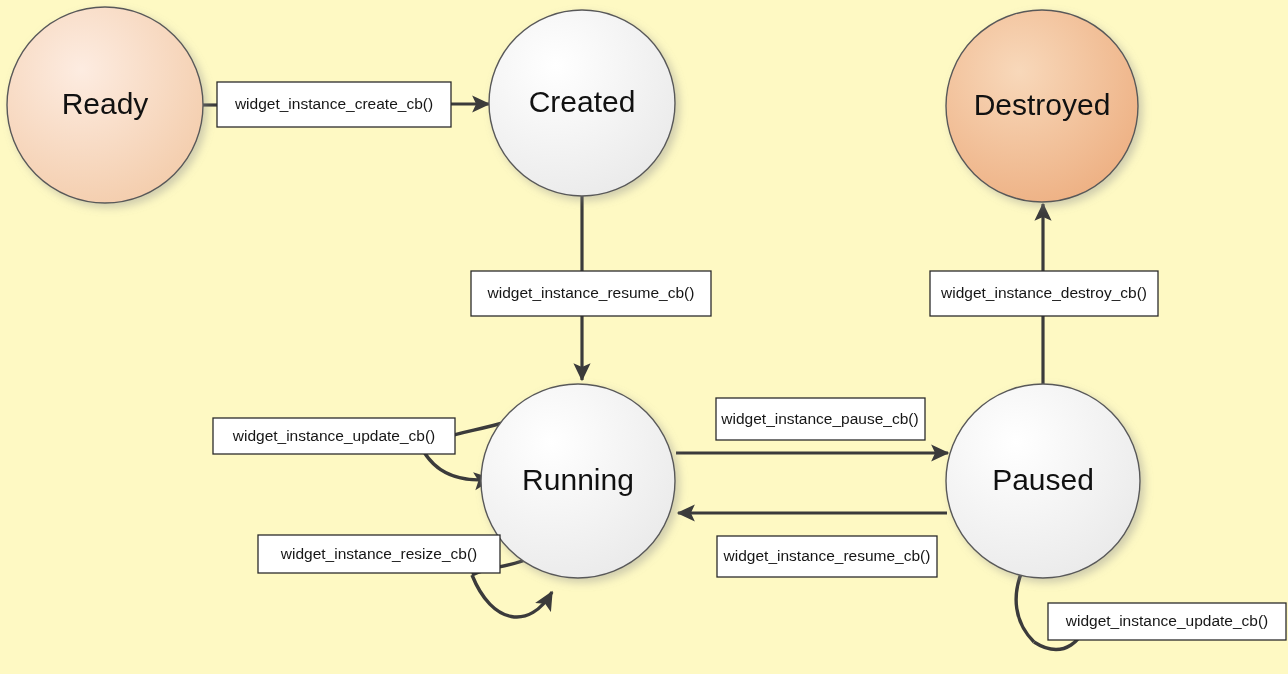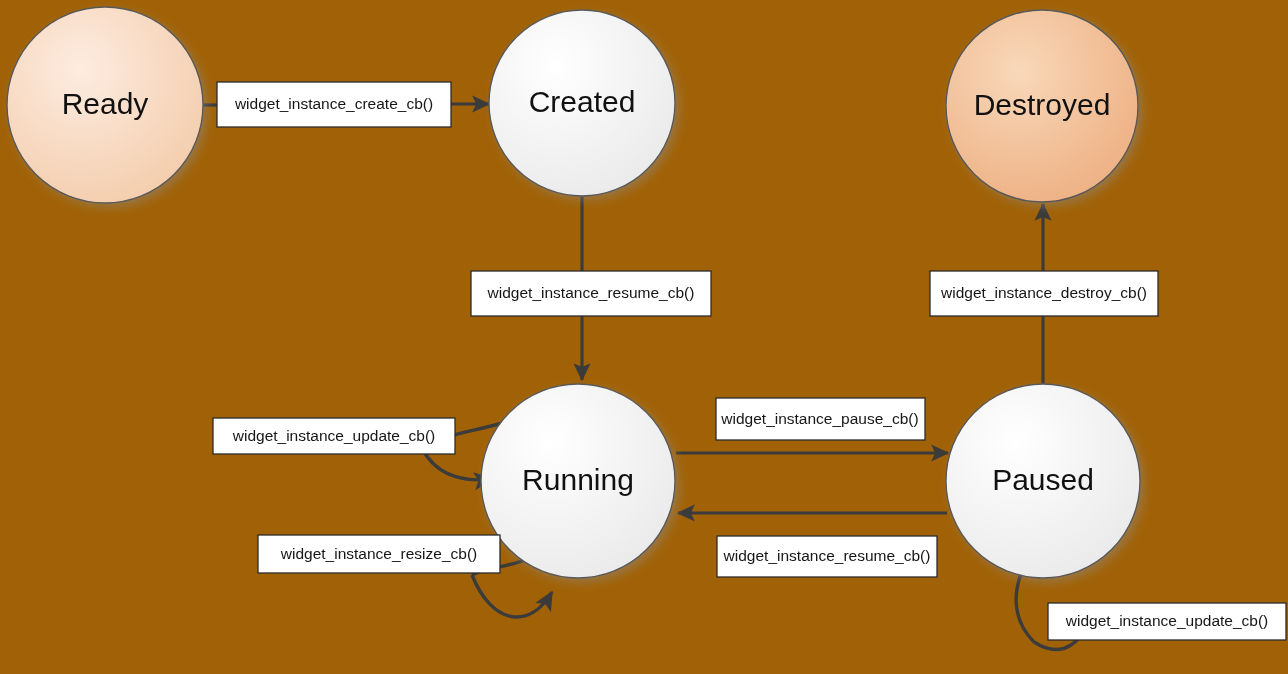--- a/index.html
+++ b/index.html
@@ -8,21 +8,21 @@
     padding: 0;
     background: #ffffff;
   }
   body {
     font-family: "Liberation Sans", sans-serif;
   }
   #diagram-root {
     position: relative;
     width: 1288px;
     height: 674px;
-    background: #a16207;
+    background: #fef9c3;
     overflow: hidden;
   }
   svg.canvas {
     position: absolute;
     left: 0;
     top: 0;
     width: 1288px;
     height: 674px;
     display: block;
   }

